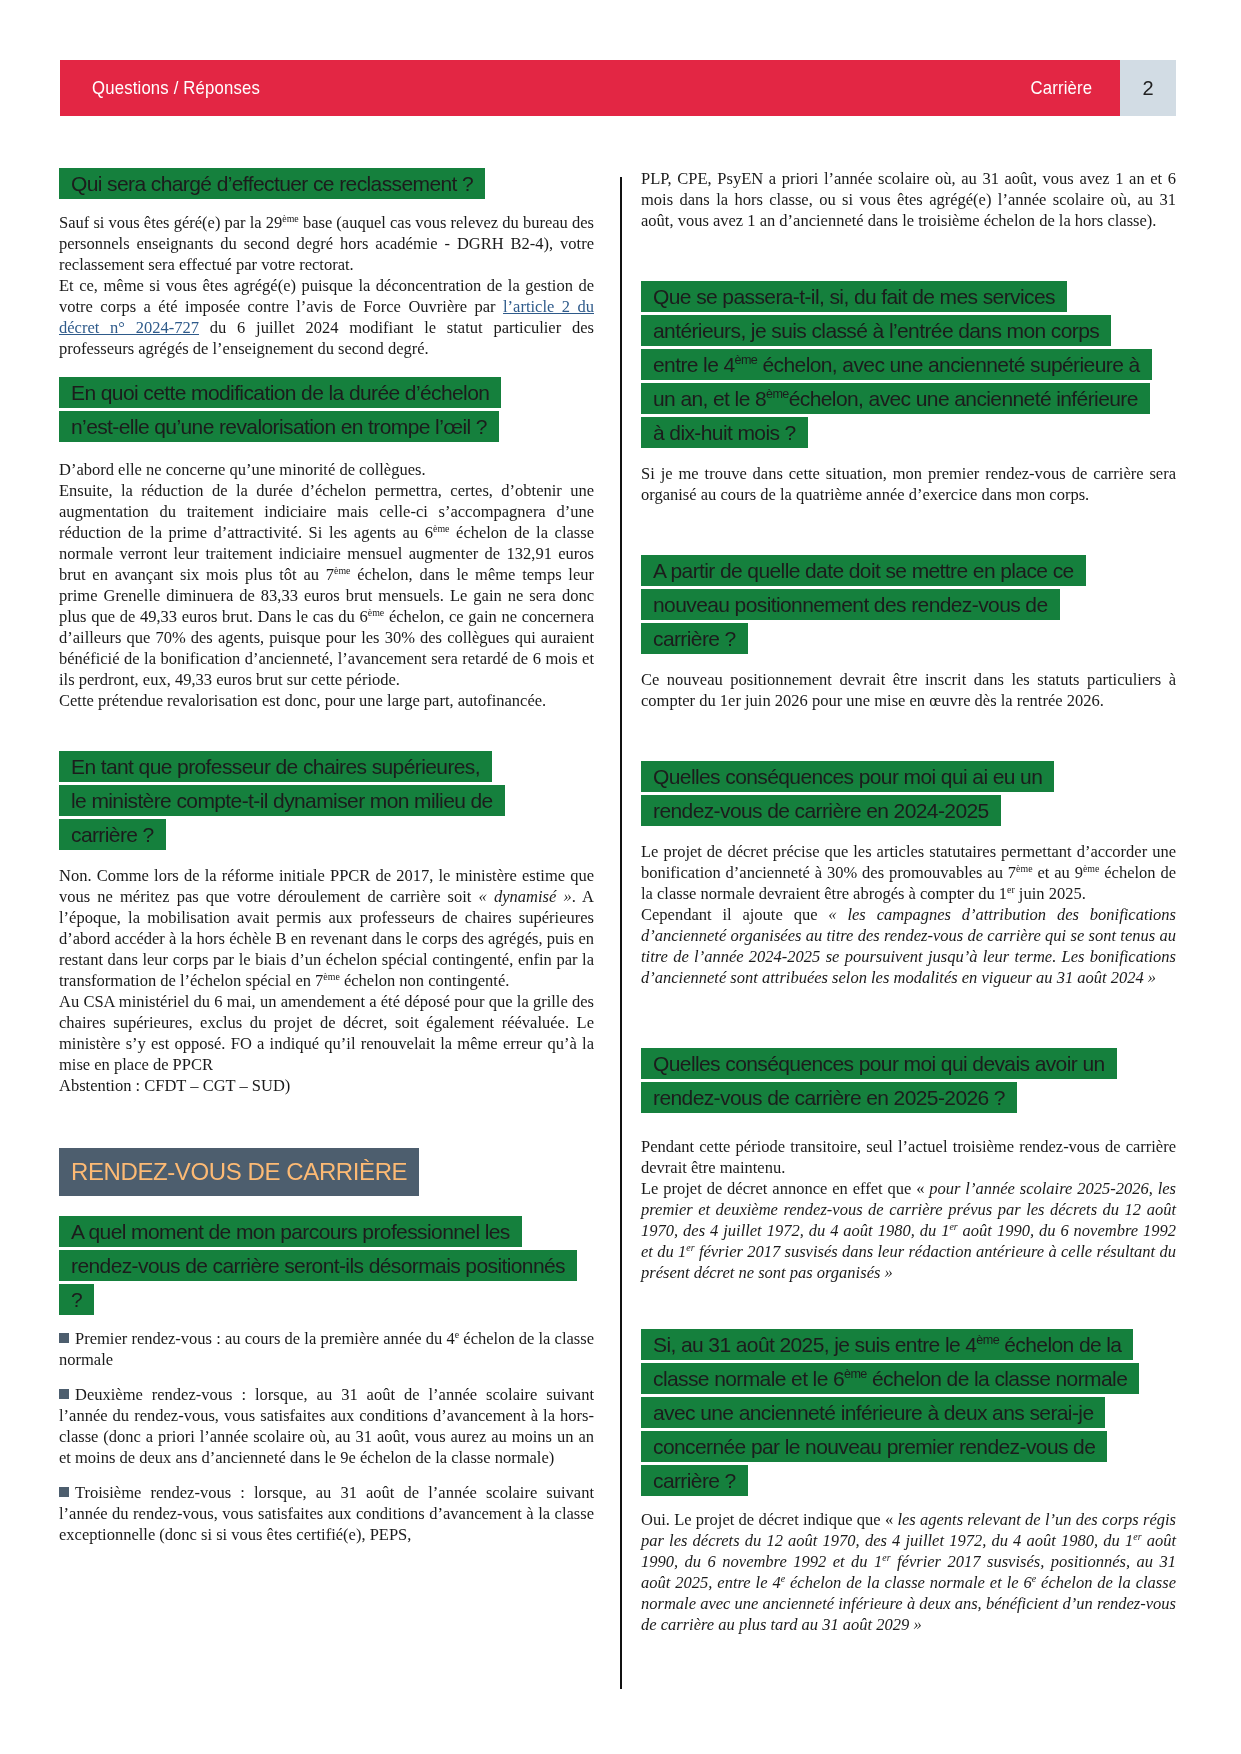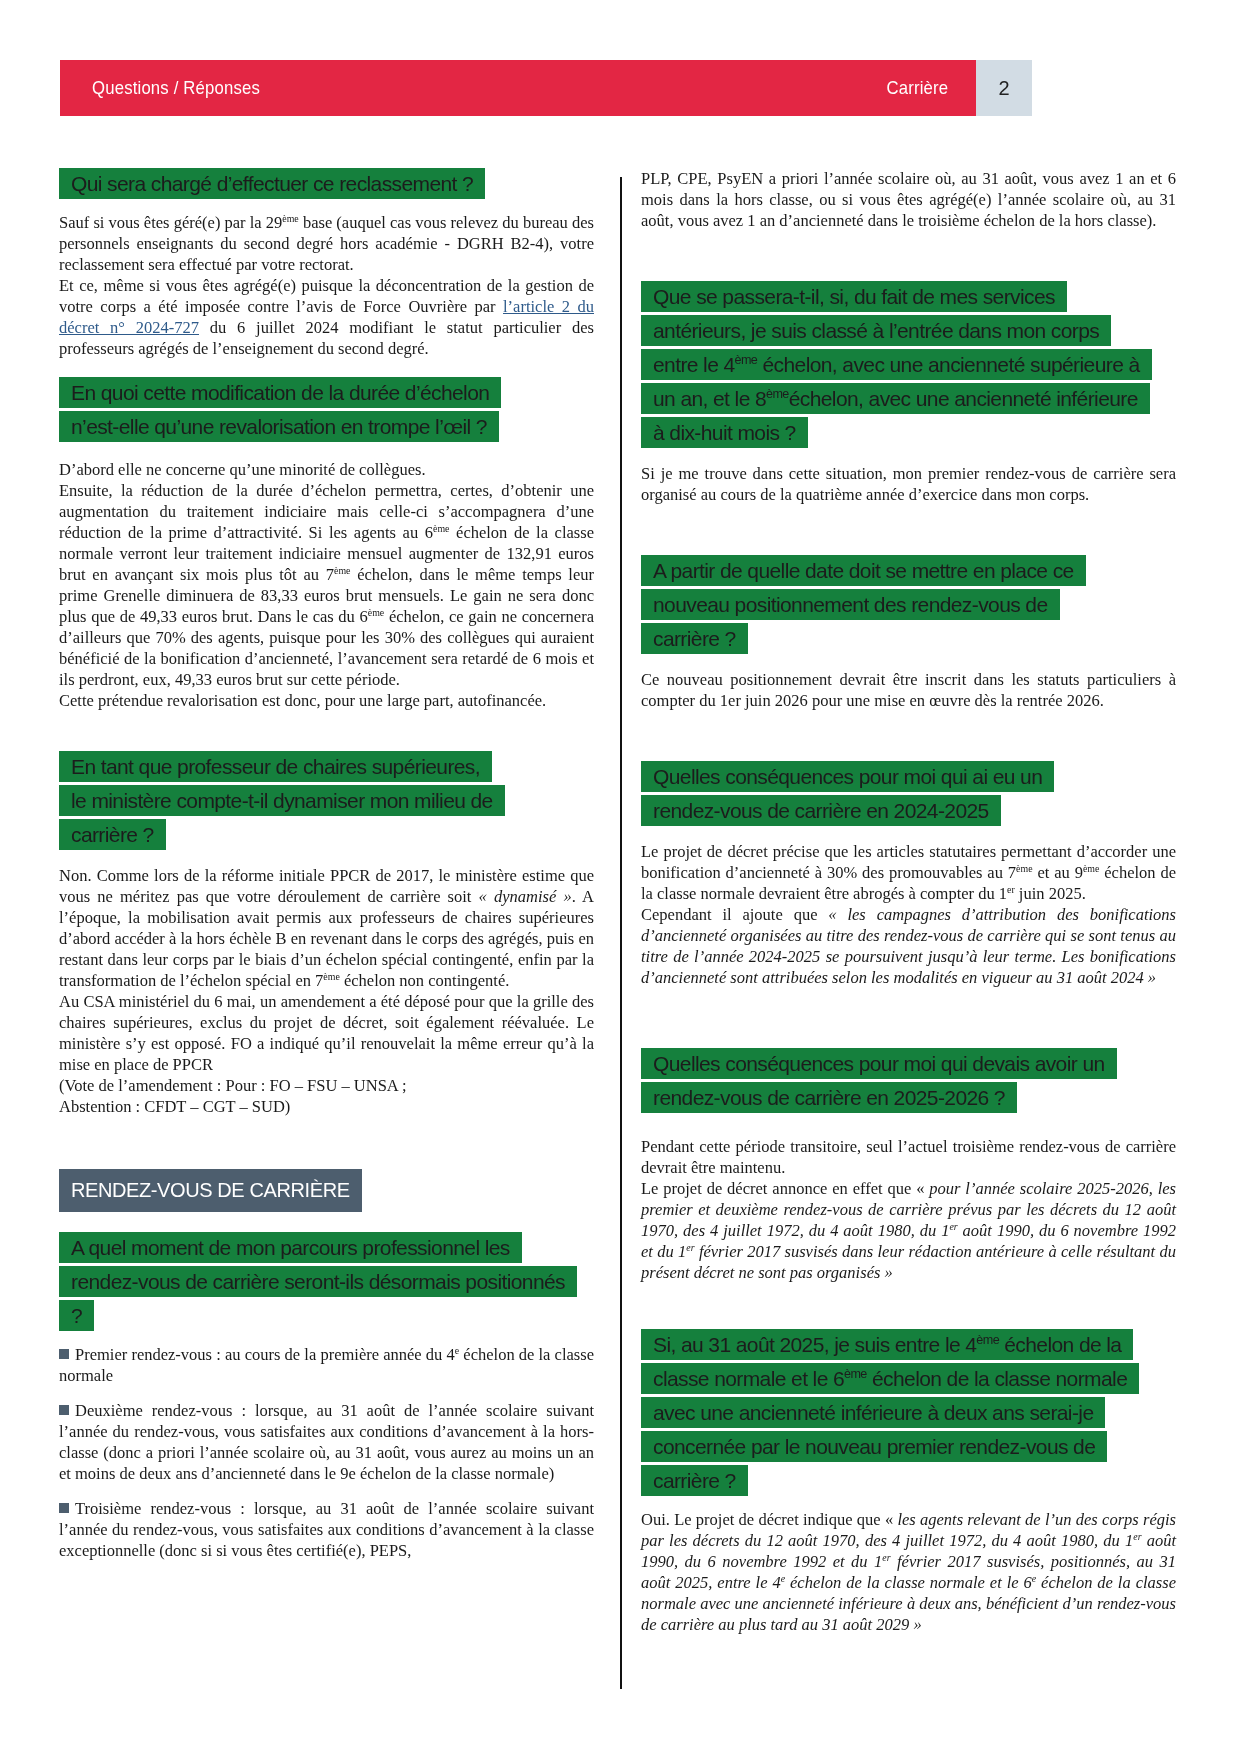--- a/index.html
+++ b/index.html
@@ -1,38 +1,38 @@
 <!DOCTYPE html>
 <html><head>
 <meta charset="utf-8">
 <style>
   html, body { margin: 0; padding: 0; background: #ffffff; }
   body { width: 1241px; height: 1754px; position: relative; overflow: hidden; font-family: "Liberation Serif", serif; color: #1a1a1a; }
 
-  .header { position: absolute; left: 60px; top: 60px; width: 972px; height: 56px; display: flex; }
+  .header { position: absolute; left: 60px; top: 60px; width: 1116px; height: 56px; display: flex; }
   .header-red { flex: 1; background: #e32644; display: flex; align-items: center; justify-content: space-between; padding: 0 28px 0 32px; }
   .header-red span { color: #ffffff; font-family: "Liberation Sans", sans-serif; font-size: 19px; transform: scaleX(0.88); transform-origin: left center; letter-spacing: 0.2px; }
   .header-red span.right { transform-origin: right center; }
   .header-num { width: 56px; background: #d2dce4; display: flex; align-items: center; justify-content: center; font-family: "Liberation Sans", sans-serif; font-size: 20px; color: #222; }
 
   .col { position: absolute; top: 168px; }
   .col-left { left: 59px; width: 535px; }
   .col-right { left: 641px; width: 535px; }
   .divider { position: absolute; left: 620px; top: 177px; width: 2px; height: 1512px; background: #111; }
 
   .q { display: inline; background: #15803d; font-family: "Liberation Sans", sans-serif; font-size: 21px; line-height: 32px; color: #1c1c1c; padding: 4px 12px 4px 12px; box-decoration-break: clone; -webkit-box-decoration-break: clone; letter-spacing: -0.6px; }
   .q-wrap { margin: 0 0 10px 0; line-height: 32px; }
   sup { font-size: 60%; line-height: 0; vertical-align: super; }
 
   p { margin: 0; font-size: 16.5px; line-height: 21px; text-align: justify; }
   .blk { margin-bottom: 18px; }
   .link { color: #2e5a8a; text-decoration: underline; }
   em { font-style: italic; font-family: Liberation Serif, serif; }
 
-  .section-tag { display: inline-block; background: #4d5e6e; color: #ffffff; font-family: "Liberation Sans", sans-serif; font-size: 20px; padding: 10px 12px; letter-spacing: -0.4px; margin-bottom: 20px; }
+  .section-tag { display: inline-block; background: #4d5e6e; color: #fdba74; font-family: "Liberation Sans", sans-serif; font-size: 24px; padding: 10px 12px; letter-spacing: -0.4px; margin-bottom: 20px; }
   .bullet-item { margin-bottom: 14px; }
   .sq { display: inline-block; width: 10px; height: 10px; background: #4d5e6e; margin-right: 6px; vertical-align: 1px; }
 </style>
 </head>
 <body>
 
 <div class="header">
   <div class="header-red">
     <span>Questions / Réponses</span>
     <span class="right">Carrière</span>
@@ -60,21 +60,20 @@
     <p><span>Ensuite, la réduction de la durée d’échelon permettra, certes, d’obtenir une augmentation du traitement indiciaire mais celle-ci s’accompagnera d’une réduction de la prime d’attractivité. Si les agents au 6</span><sup>ème</sup><span> échelon de la classe normale verront leur traitement indiciaire mensuel augmenter de 132,91 euros brut en avançant six mois plus tôt au 7</span><sup>ème</sup><span> échelon, dans le même temps leur prime Grenelle diminuera de 83,33 euros brut mensuels. Le gain ne sera donc plus que de 49,33 euros brut. Dans le cas du 6</span><sup>ème</sup><span> échelon, ce gain ne concernera d’ailleurs que 70% des agents, puisque pour les 30% des collègues qui auraient bénéficié de la bonification d’ancienneté, l’avancement sera retardé de 6 mois et ils perdront, eux, 49,33 euros brut sur cette période.</span></p>
     <p>Cette prétendue revalorisation est donc, pour une large part, autofinancée.</p>
   </div>
 
   <div class="q-wrap" style="width:440px;">
     <span class="q">En tant que professeur de chaires supérieures, le ministère compte-t-il dynamiser mon milieu de carrière ?</span>
   </div>
   <div class="blk" style="margin-top:12px; margin-bottom:52px;">
     <p><span>Non. Comme lors de la réforme initiale PPCR de 2017, le ministère estime que vous ne méritez pas que votre déroulement de carrière soit </span><em>« dynamisé »</em><span>. A l’époque, la mobilisation avait permis aux professeurs de chaires supérieures d’abord accéder à la hors échèle B en revenant dans le corps des agrégés, puis en restant dans leur corps par le biais d’un échelon spécial contingenté, enfin par la transformation de l’échelon spécial en 7</span><sup>ème</sup><span> échelon non contingenté.</span></p>
     <p>Au CSA ministériel du 6 mai, un amendement a été déposé pour que la grille des chaires supérieures, exclus du projet de décret, soit également réévaluée. Le ministère s’y est opposé. FO a indiqué qu’il renouvelait la même erreur qu’à la mise en place de PPCR</p>
-    <p style="text-align:left;">(Vote de l’amendement : Pour : FO – FSU – UNSA ;</p>
     <p style="text-align:left;">Abstention : CFDT – CGT – SUD)</p>
   </div>
 
   <div class="section-tag">RENDEZ-VOUS DE CARRIÈRE</div>
 
   <div class="q-wrap" style="width:520px;">
     <span class="q">A quel moment de mon parcours professionnel les rendez-vous de carrière seront-ils désormais positionnés ?</span>
   </div>
   <div style="margin-top:10px;">
     <p class="bullet-item"><span class="sq"></span><span>Premier rendez-vous : au cours de la première année du 4</span><sup>e</sup><span> échelon de la classe normale</span></p>

